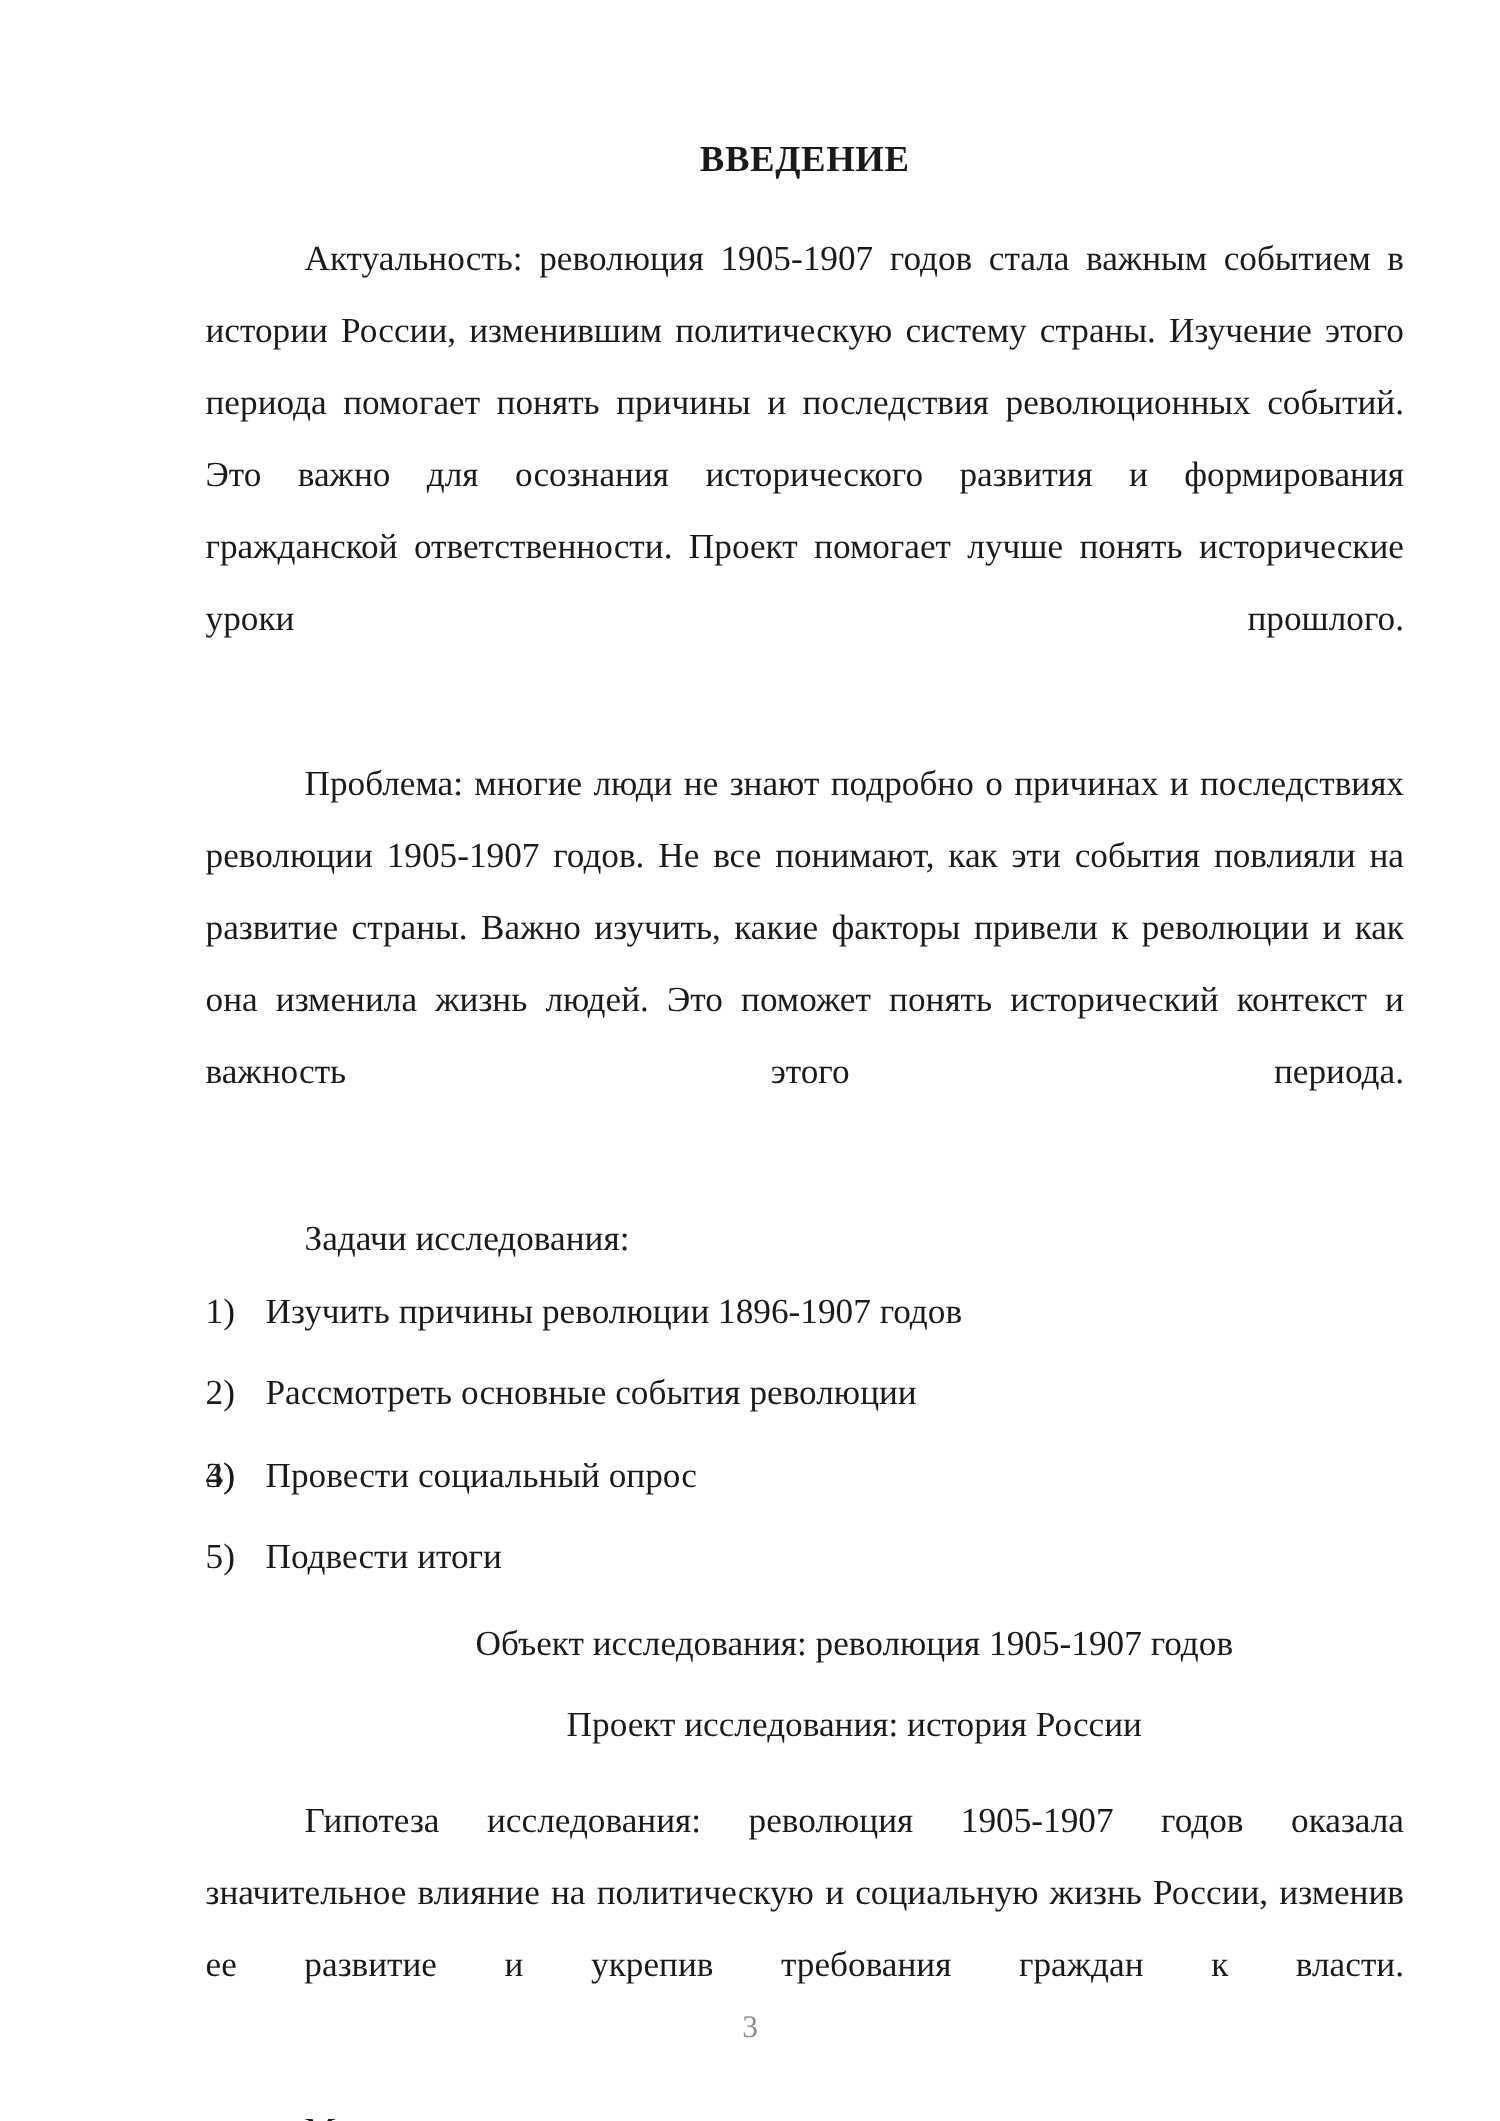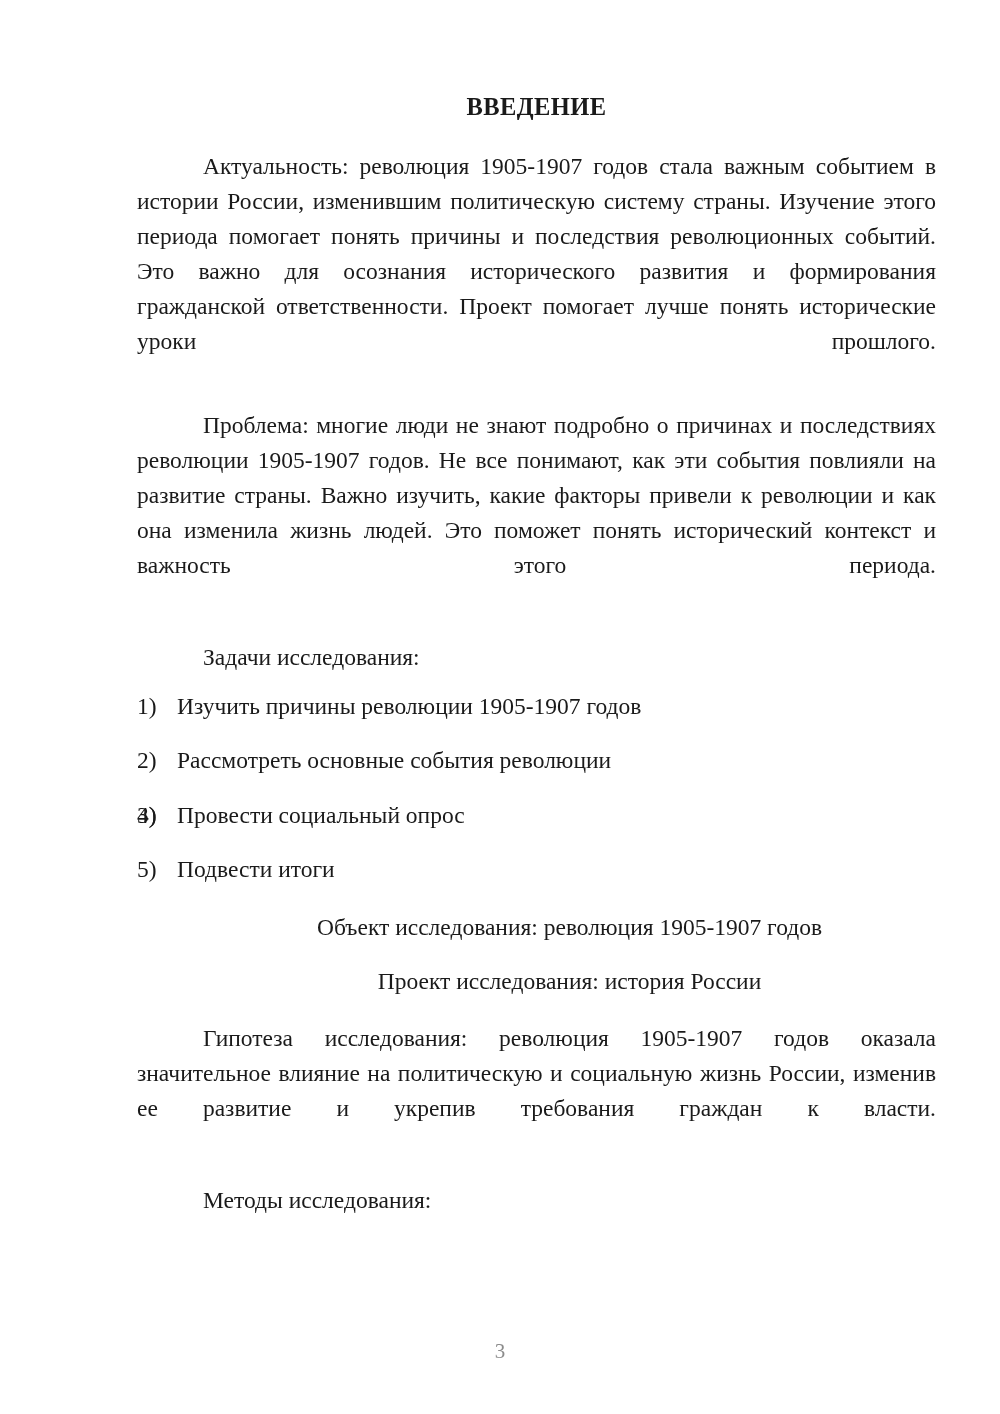--- a/index.html
+++ b/index.html
@@ -37,21 +37,21 @@
     text-align: center;
     font-size: 24.5px;
     font-weight: bold;
     letter-spacing: 0.4px;
     line-height: 1.25;
     margin: 0 0 26px 0;
   }
 
   .para {
     font-size: 23.5px;
-    line-height: 35px;
+    line-height: 48px;
     text-align: justify;
     text-justify: inter-word;
     text-indent: 66px;
     margin: 0 0 14px 0;
     hyphens: none;
   }
 
   
   .para::after {
     content: "";
@@ -127,21 +127,21 @@
     <p class="para">Актуальность: революция 1905-1907 годов стала важным событием в истории России, изменившим политическую систему страны. Изучение этого периода помогает понять причины и последствия революционных событий. Это важно для осознания исторического развития и формирования гражданской ответственности. Проект помогает лучше понять исторические уроки прошлого.</p>
 
     <p class="para">Проблема: многие люди не знают подробно о причинах и последствиях революции 1905-1907 годов. Не все понимают, как эти события повлияли на развитие страны. Важно изучить, какие факторы привели к революции и как она изменила жизнь людей. Это поможет понять исторический контекст и важность этого периода.</p>
 
 
     <p class="lead-line gap-before">Задачи исследования:</p>
 
     <ol class="numbered-list">
       <li>
         <span class="marker">1)</span>
-        <span class="item-text">Изучить причины революции 1905-1907 годов</span>
+        <span class="item-text">Изучить причины революции 1896-1907 годов</span>
       </li>
       <li>
         <span class="marker">2)</span>
         <span class="item-text">Рассмотреть основные события революции</span>
       </li>
       <li>
         <span class="marker">3)</span>
       </li>
       <li>
         <span class="marker">4)</span>

